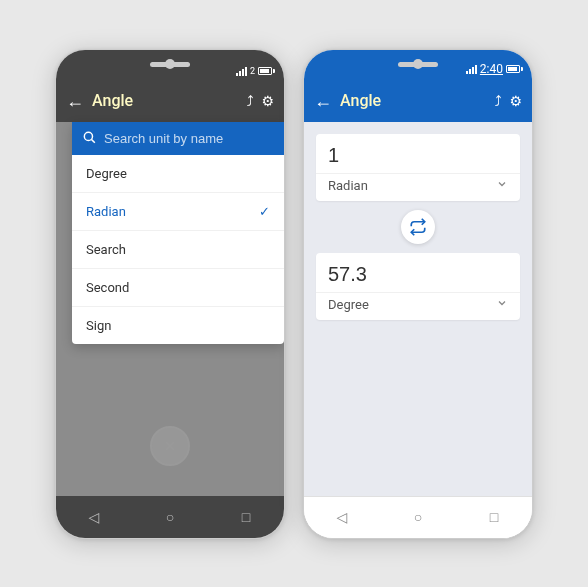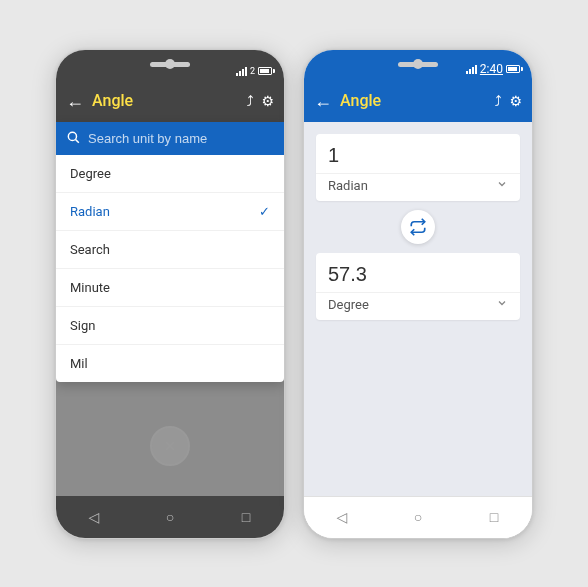--- a/index.html
+++ b/index.html
@@ -136,21 +136,21 @@
     .header-back {
       font-size: 18px;
       margin-right: 8px;
       color: #fff;
       cursor: pointer;
     }
     .header-title {
       flex: 1;
       font-size: 16px;
       font-weight: 500;
-      color: #fde047;
+      color: #fef9c3;
     }
     .header-icons {
       display: flex;
       gap: 8px;
       align-items: center;
     }
     .header-icon {
       font-size: 14px;
       color: #fff;
       cursor: pointer;
@@ -160,21 +160,21 @@
     .phone1-content {
       flex: 1;
       background: rgba(0,0,0,0.45);
       position: relative;
       display: flex;
       flex-direction: column;
     }
     .dropdown-panel {
       position: absolute;
       top: 0;
-      left: 0;
+      left: 16px;
       right: 0;
       background: #fff;
       z-index: 2;
       border-radius: 0 0 4px 4px;
       box-shadow: 0 4px 12px rgba(0,0,0,0.2);
     }
     .search-bar {
       display: flex;
       align-items: center;
       background: #1565C0;
@@ -377,27 +377,24 @@
             <span>Degree</span>
           </div>
           <div class="unit-list-item selected">
             <span>Radian</span>
             <span class="checkmark">✓</span>
           </div>
           <div class="unit-list-item">
             <span>Search</span>
           </div>
           <div class="unit-list-item">
-            <span>Minute</span>
+            <span>Second</span>
           </div>
           <div class="unit-list-item">
             <span>Sign</span>
-          </div>
-          <div class="unit-list-item">
-            <span>Mil</span>
           </div>
         </div>
       </div>
 
       <div class="close-btn-area">
         <div class="close-circle">
           <svg width="16" height="16" viewBox="0 0 24 24" fill="none" stroke="#999" stroke-width="2">
             <line x1="18" y1="6" x2="6" y2="18"></line>
             <line x1="6" y1="6" x2="18" y2="18"></line>
           </svg>

